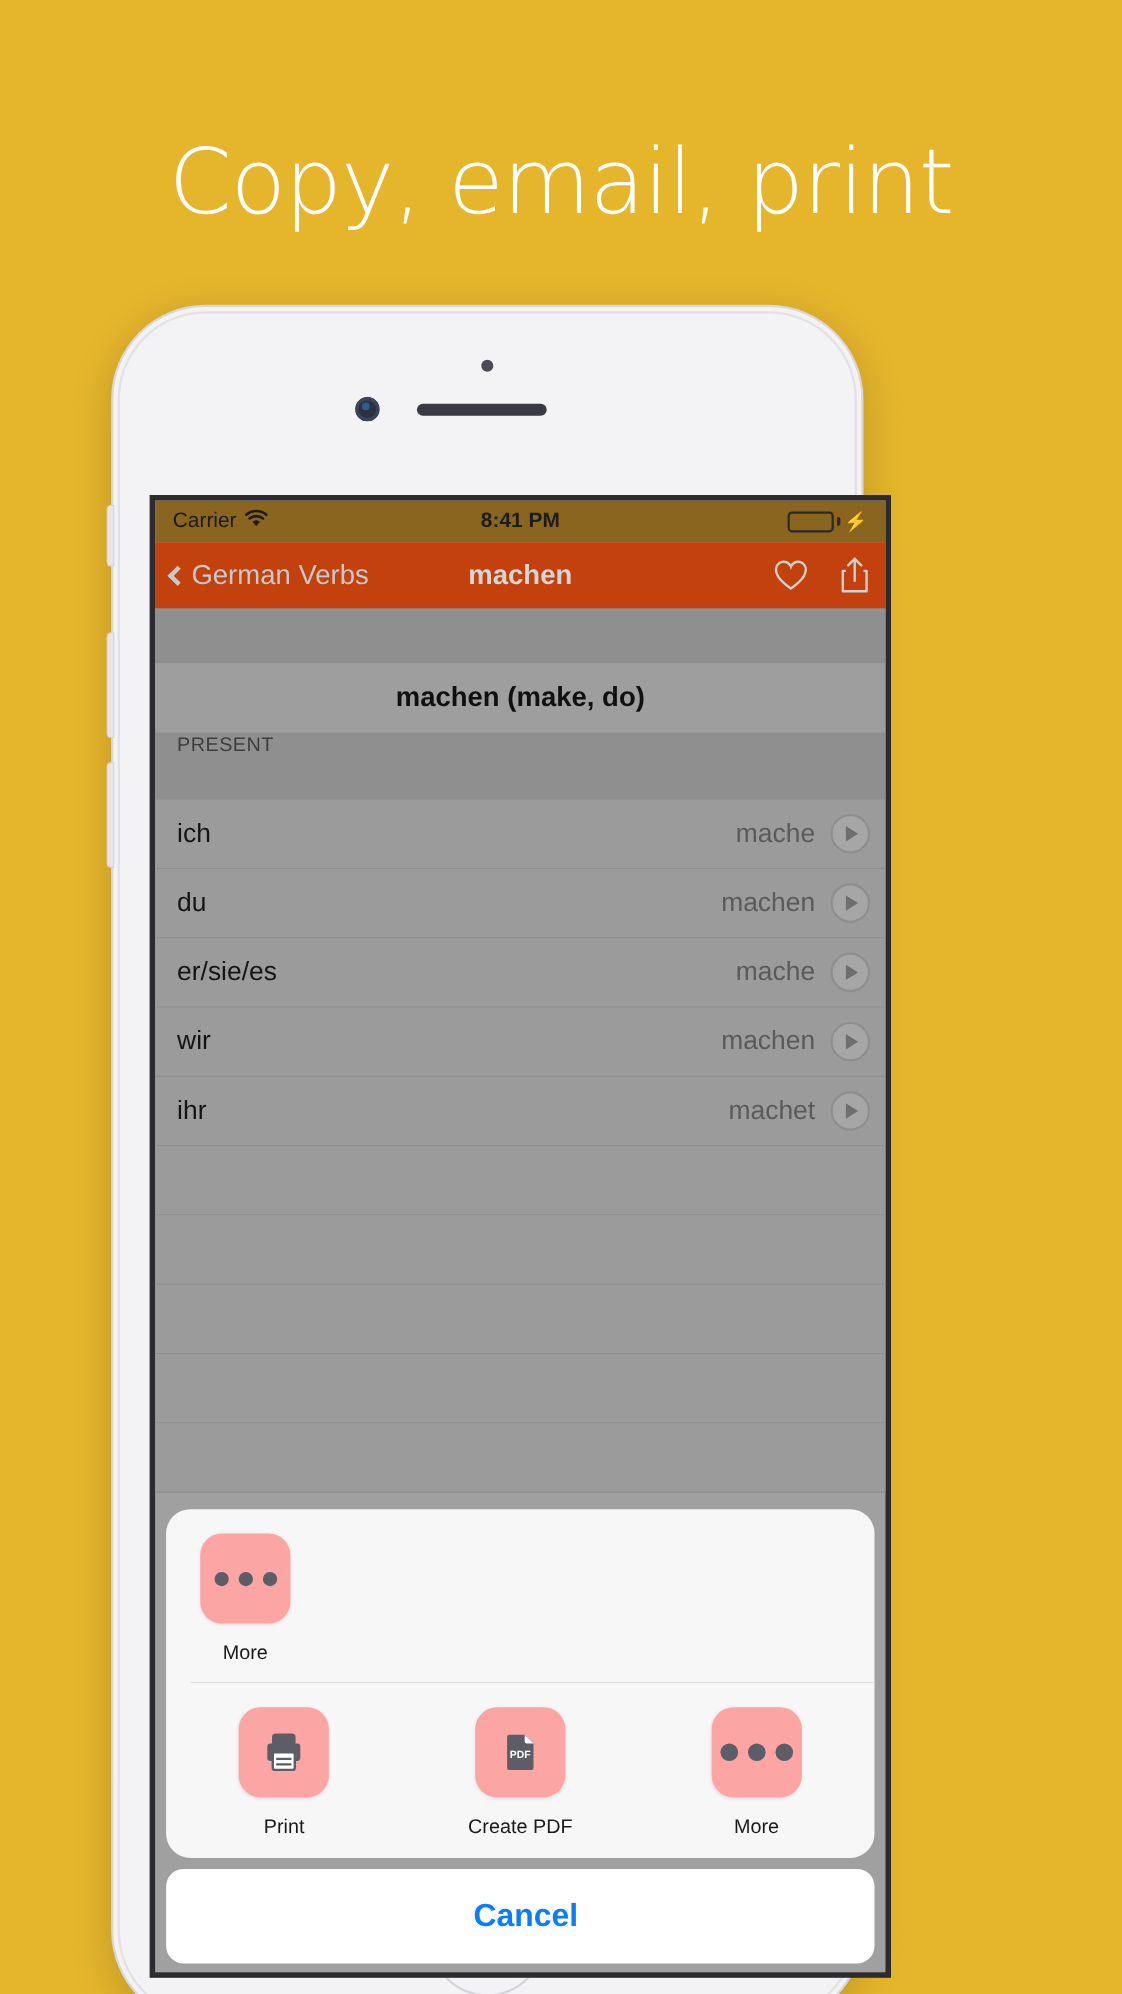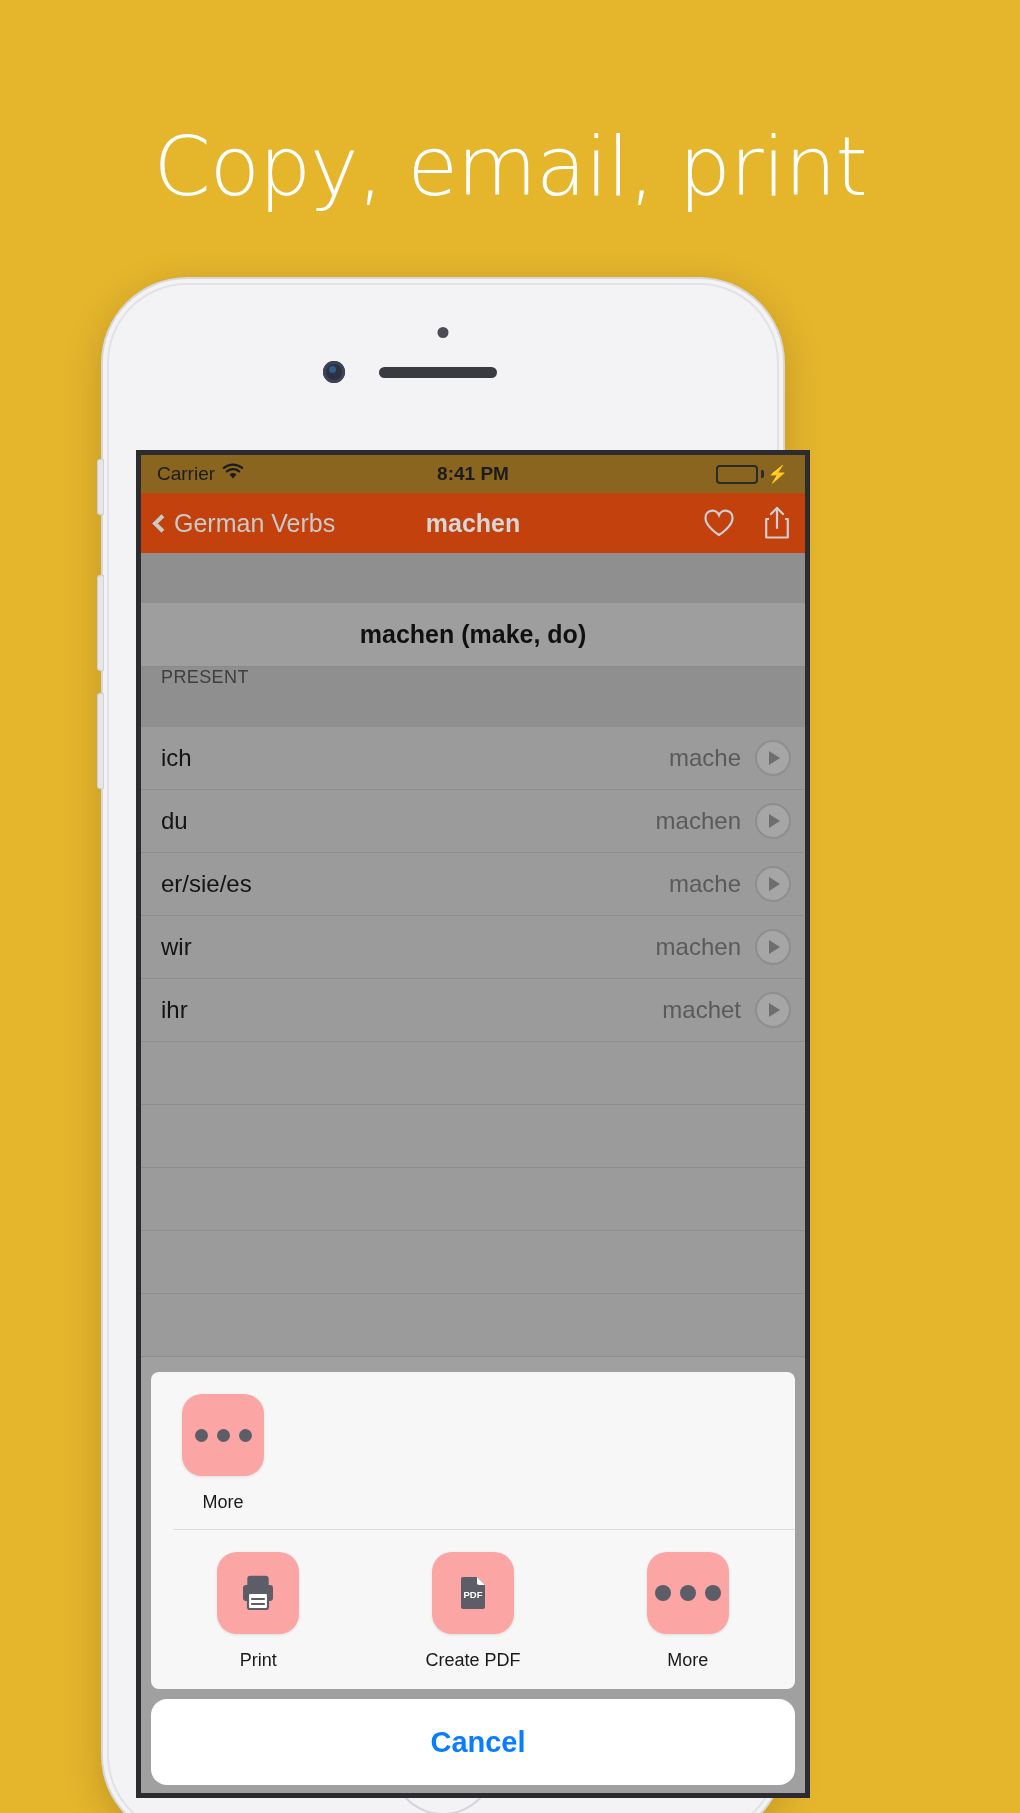--- a/index.html
+++ b/index.html
@@ -192,21 +192,21 @@
   }
 
   
   .share-sheet {
     position: absolute;
     left: 10px; right: 10px; bottom: 8px;
     display: flex; flex-direction: column; gap: 10px;
   }
   .sheet-card {
     background: #f7f7f8;
-    border-radius: 8px;
+    border-radius: 22px;
     overflow: hidden;
   }
   .row-apps { padding: 22px 24px 16px; }
   .row-divider { height: 1px; background: #dcdcde; margin: 0 0 0 22px; }
   .row-actions { padding: 22px 0 18px; display: flex; }
 
   .app-item { width: 96px; display: flex; flex-direction: column; align-items: center; gap: 16px; }
   .tile {
     width: 82px; height: 82px; border-radius: 20px;
     background: #fca5a5;

